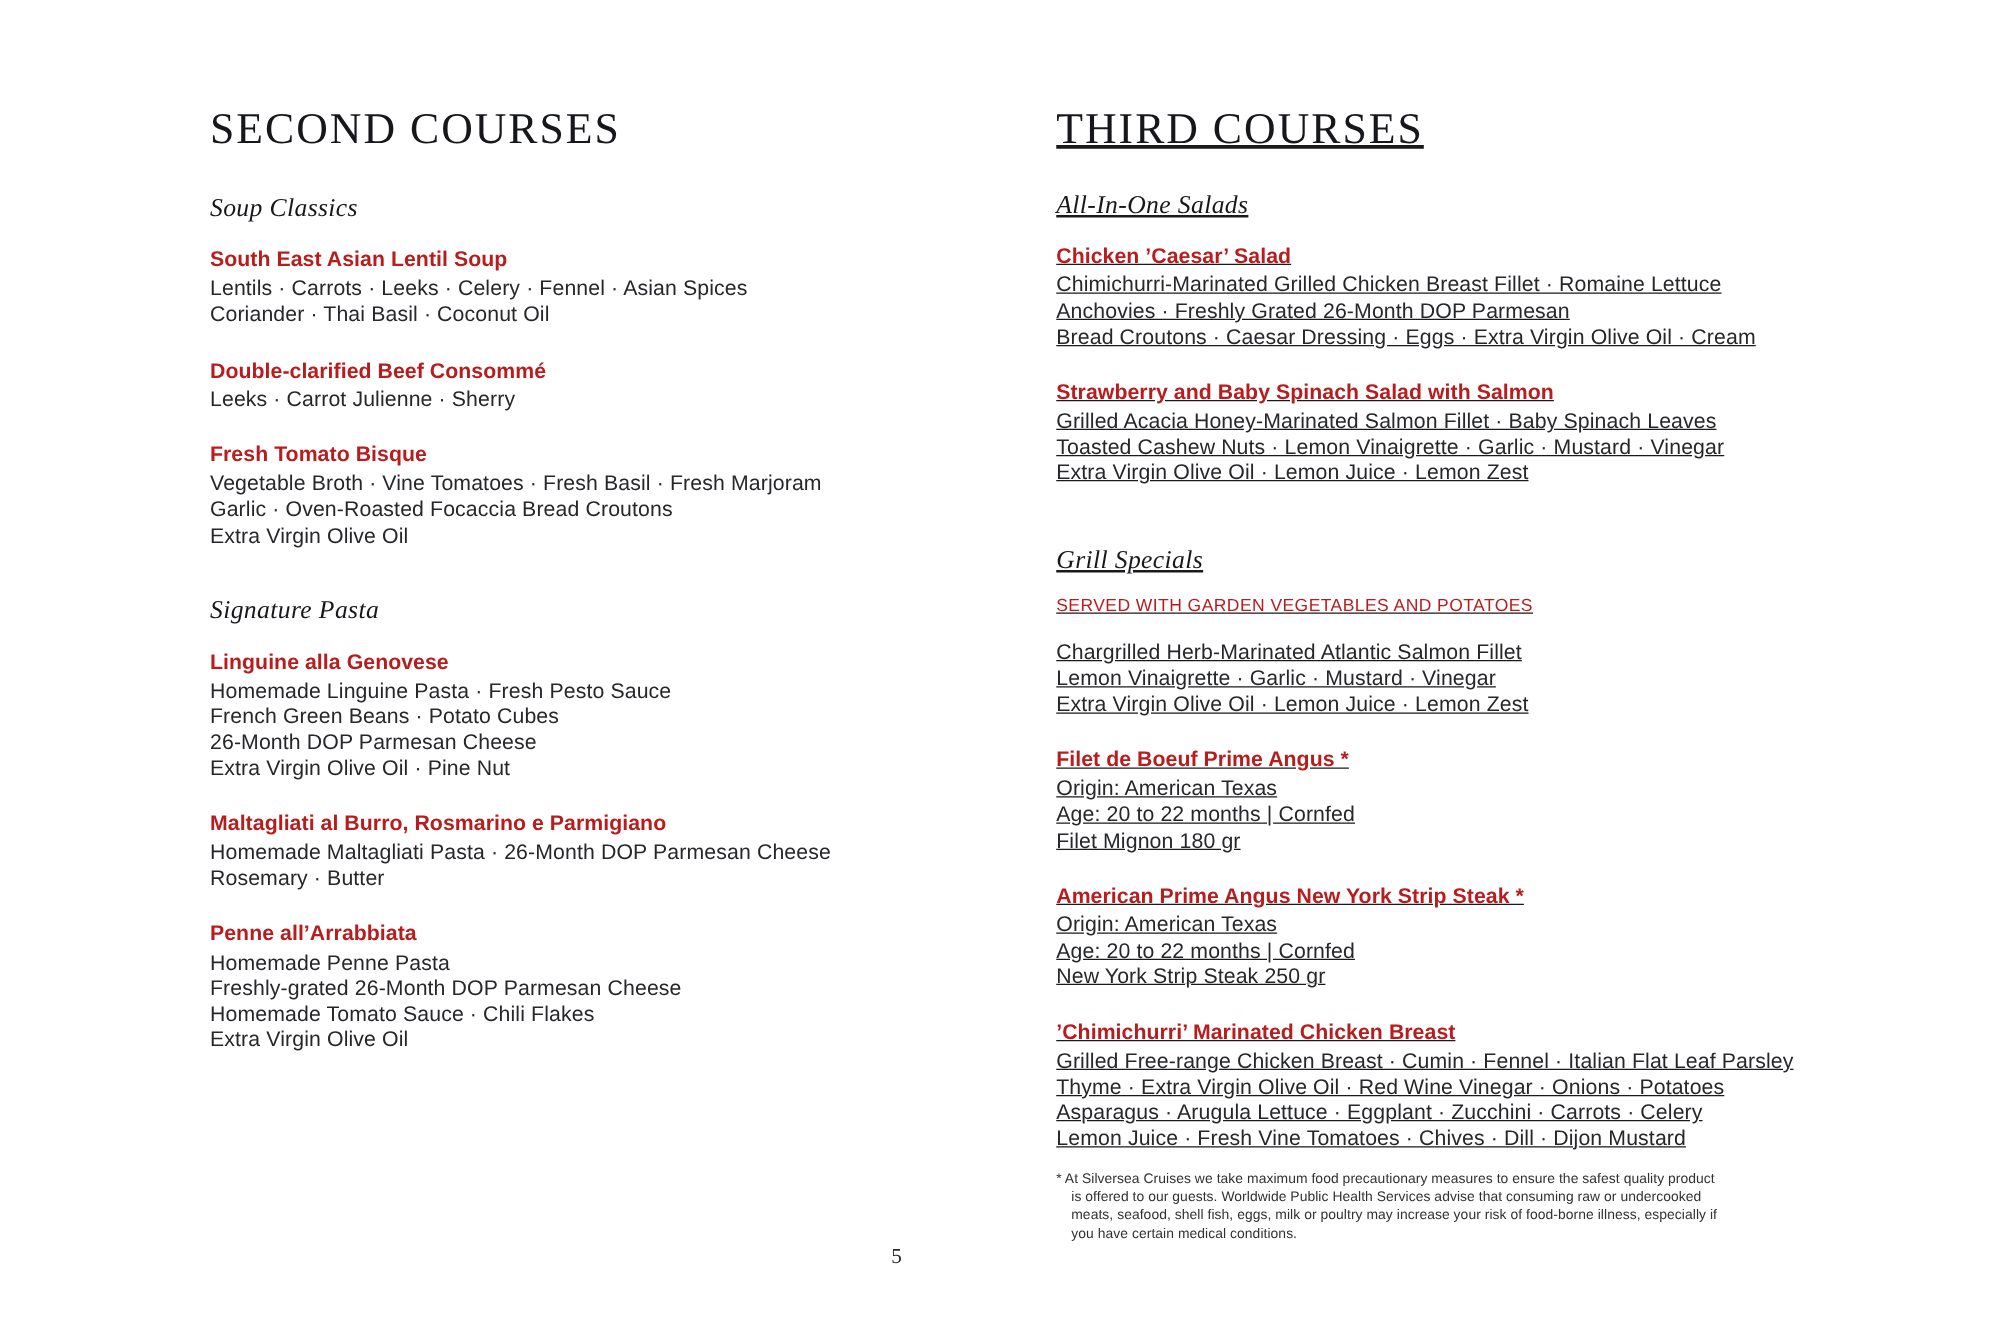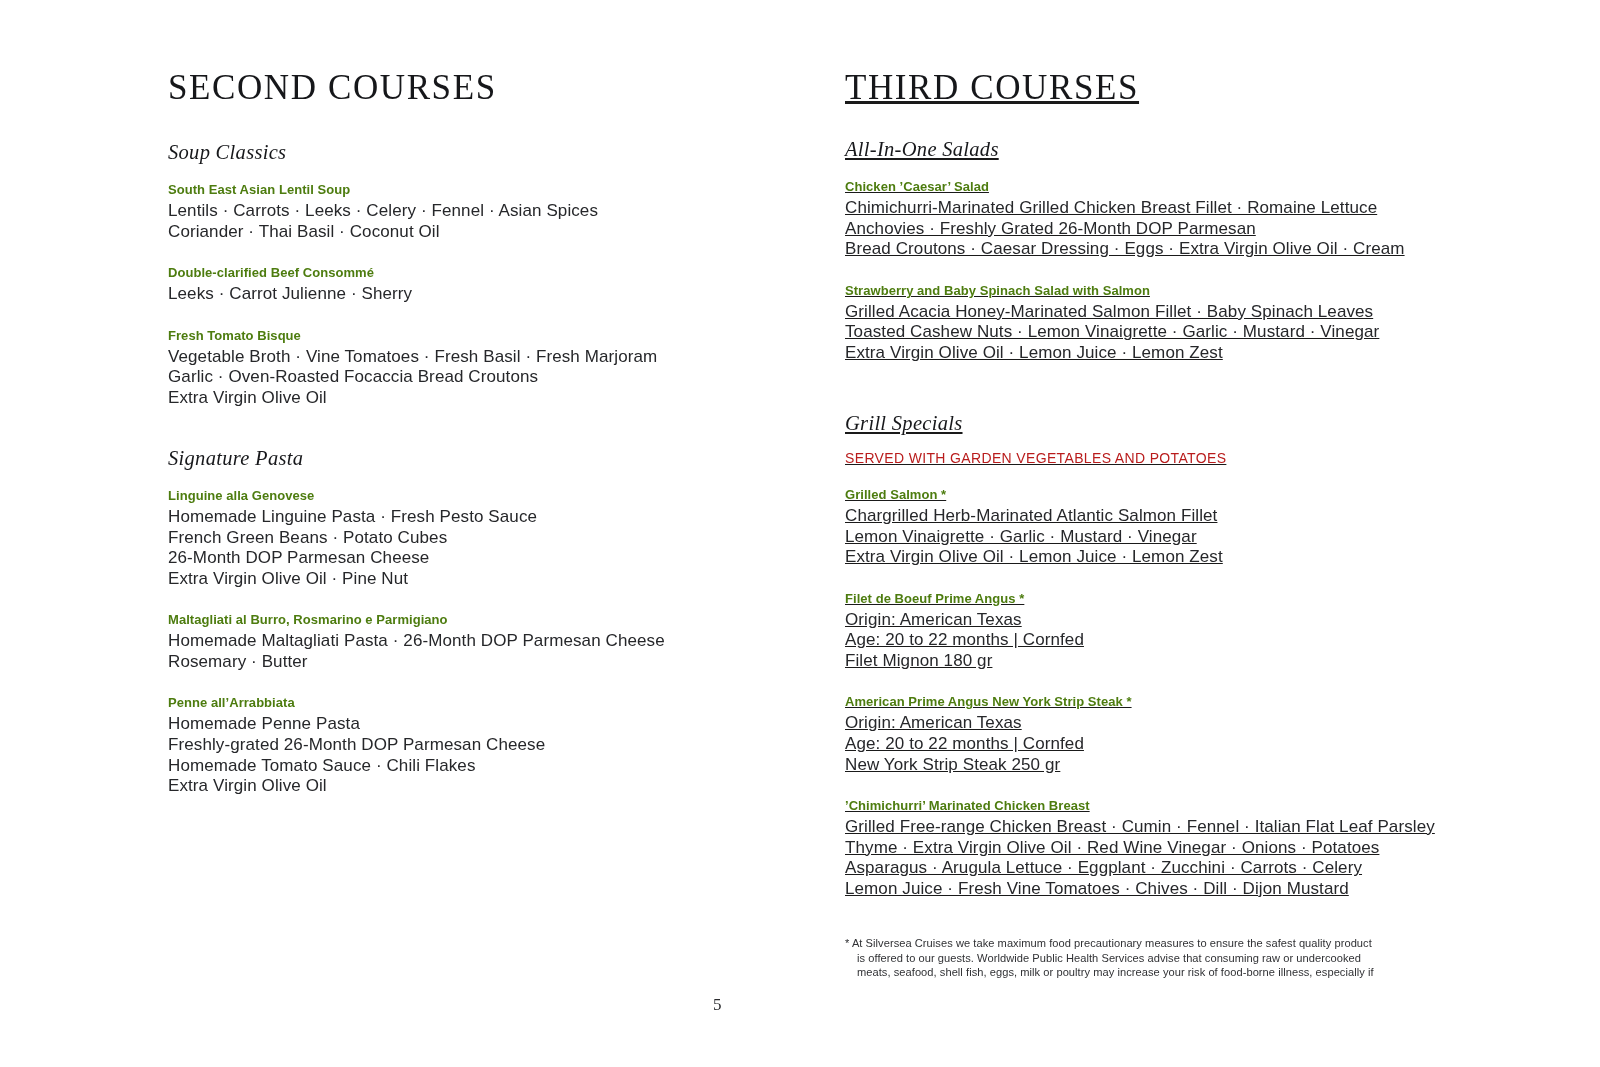--- a/index.html
+++ b/index.html
@@ -26,21 +26,21 @@
   .page {
     position: absolute;
     top: 0;
     height: 1067px;
   }
   .page-left  { left: 0;   width: 800px; }
   .page-right { left: 800px; width: 800px; }
 
   .col {
     position: absolute;
-    top: 70px;
+    top: 85px;
   }
   .page-left  .col { left: 168px; width: 560px; }
   .page-right .col { left: 45px;  width: 580px; text-decoration: underline; }
 
   
   .course-title {
     font-family: "Liberation Serif", "DejaVu Serif", serif;
     font-weight: 400;
     font-size: 35px;
     letter-spacing: 1.6px;
@@ -72,24 +72,24 @@
     color: #b91c1c;
     margin: -4px 0 19px 0;
   }
 
   
   .dish { margin: 0 0 23px 0; }
   .dish:last-child { margin-bottom: 0; }
 
   .dish-name {
     font-weight: bold;
-    font-size: 13px;
+    font-size: 17px;
     line-height: 1.3;
     letter-spacing: 0.05px;
-    color: #4d7c0f;
+    color: #b91c1c;
     margin: 0 0 2px 0;
   }
   .dish-lines { margin: 0; }
   .dish-line {
     font-size: 17px;
     line-height: 20.6px;
     letter-spacing: 0.1px;
     color: #26272a;
     white-space: nowrap;
   }
@@ -216,21 +216,20 @@
           </div>
         </div>
       </div>
 
       <div class="section">
         <h2 class="section-title">Grill Specials</h2>
 
         <div class="section-note">SERVED WITH GARDEN VEGETABLES AND POTATOES</div>
 
         <div class="dish">
-          <div class="dish-name">Grilled Salmon *</div>
           <div class="dish-lines">
             <div class="dish-line">Chargrilled Herb-Marinated Atlantic Salmon Fillet</div>
             <div class="dish-line">Lemon Vinaigrette · Garlic · Mustard · Vinegar</div>
             <div class="dish-line">Extra Virgin Olive Oil · Lemon Juice · Lemon Zest</div>
           </div>
         </div>
 
         <div class="dish">
           <div class="dish-name">Filet de Boeuf Prime Angus *</div>
           <div class="dish-lines">
@@ -260,15 +259,16 @@
         </div>
       </div>
     </div>
 
   </div>
 
   <div class="footnote">
     <span class="fn-line">* At Silversea Cruises we take maximum food precautionary measures to ensure the safest quality product</span>
     <span class="fn-line fn-indent">is offered to our guests. Worldwide Public Health Services advise that consuming raw or undercooked</span>
     <span class="fn-line fn-indent">meats, seafood, shell fish, eggs, milk or poultry may increase your risk of food-borne illness, especially if</span>
+    <span class="fn-line fn-indent">you have certain medical conditions.</span>
   </div>
 
 </div>
 
 </body></html>

